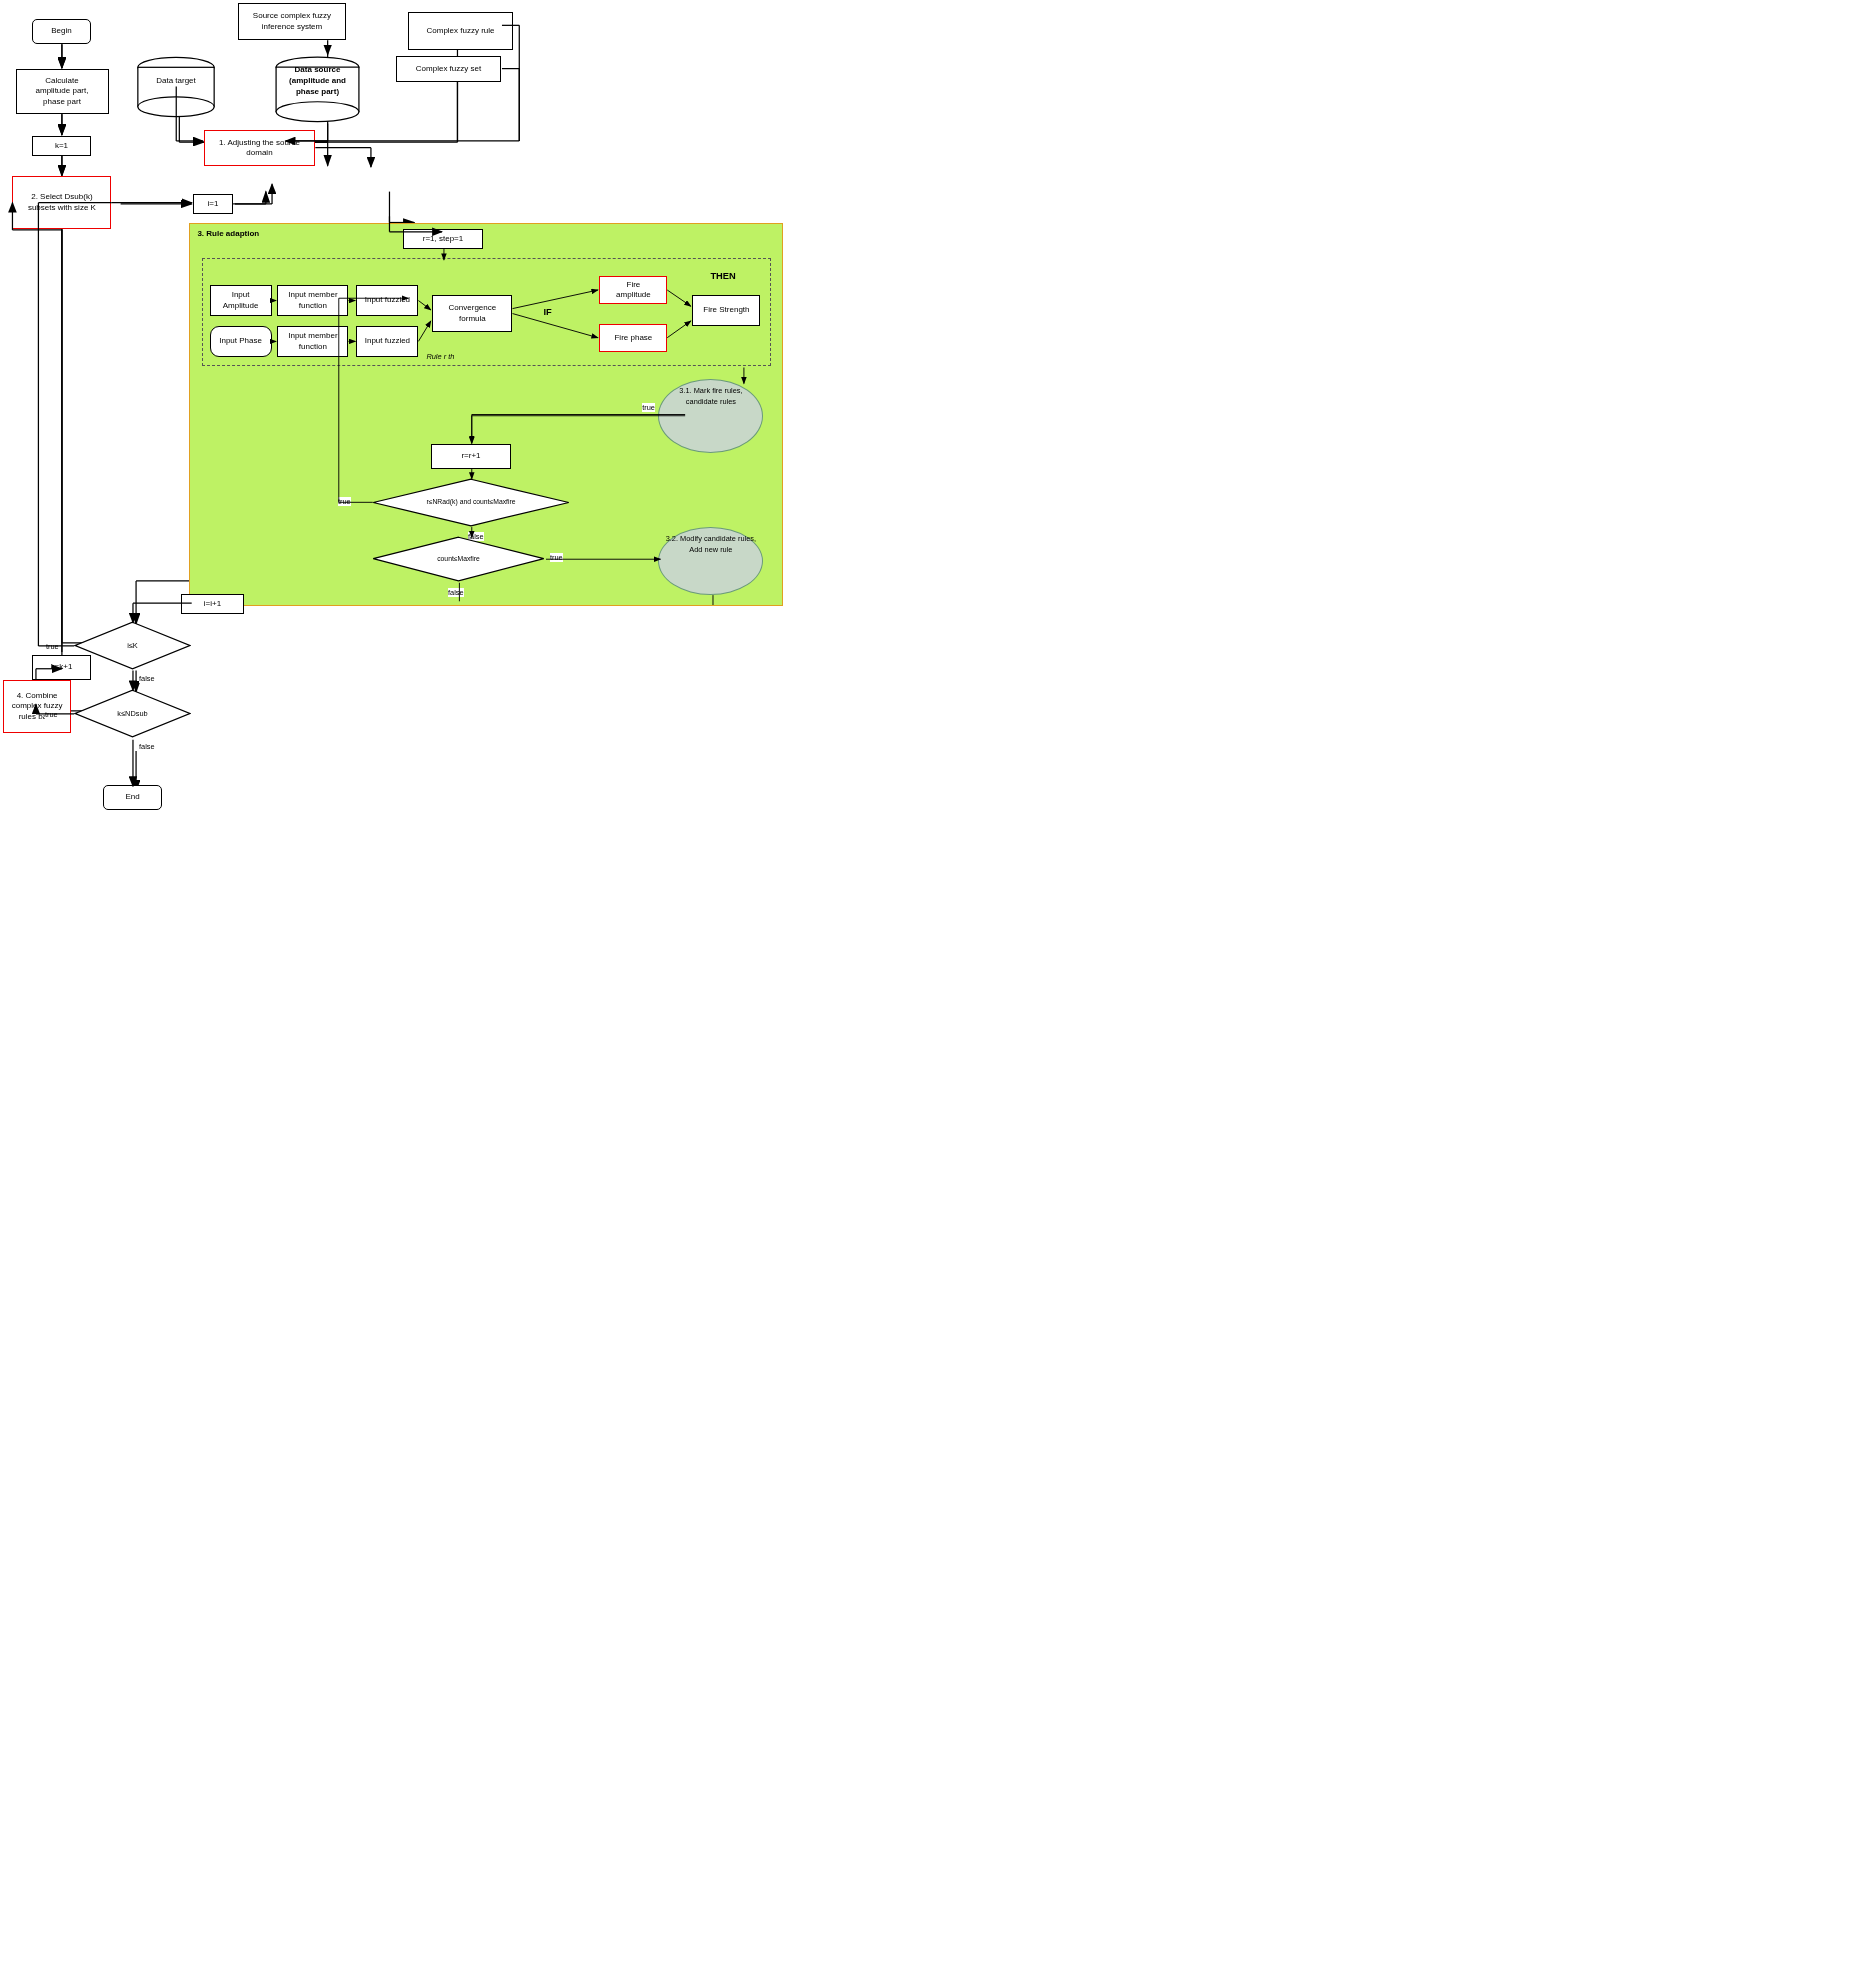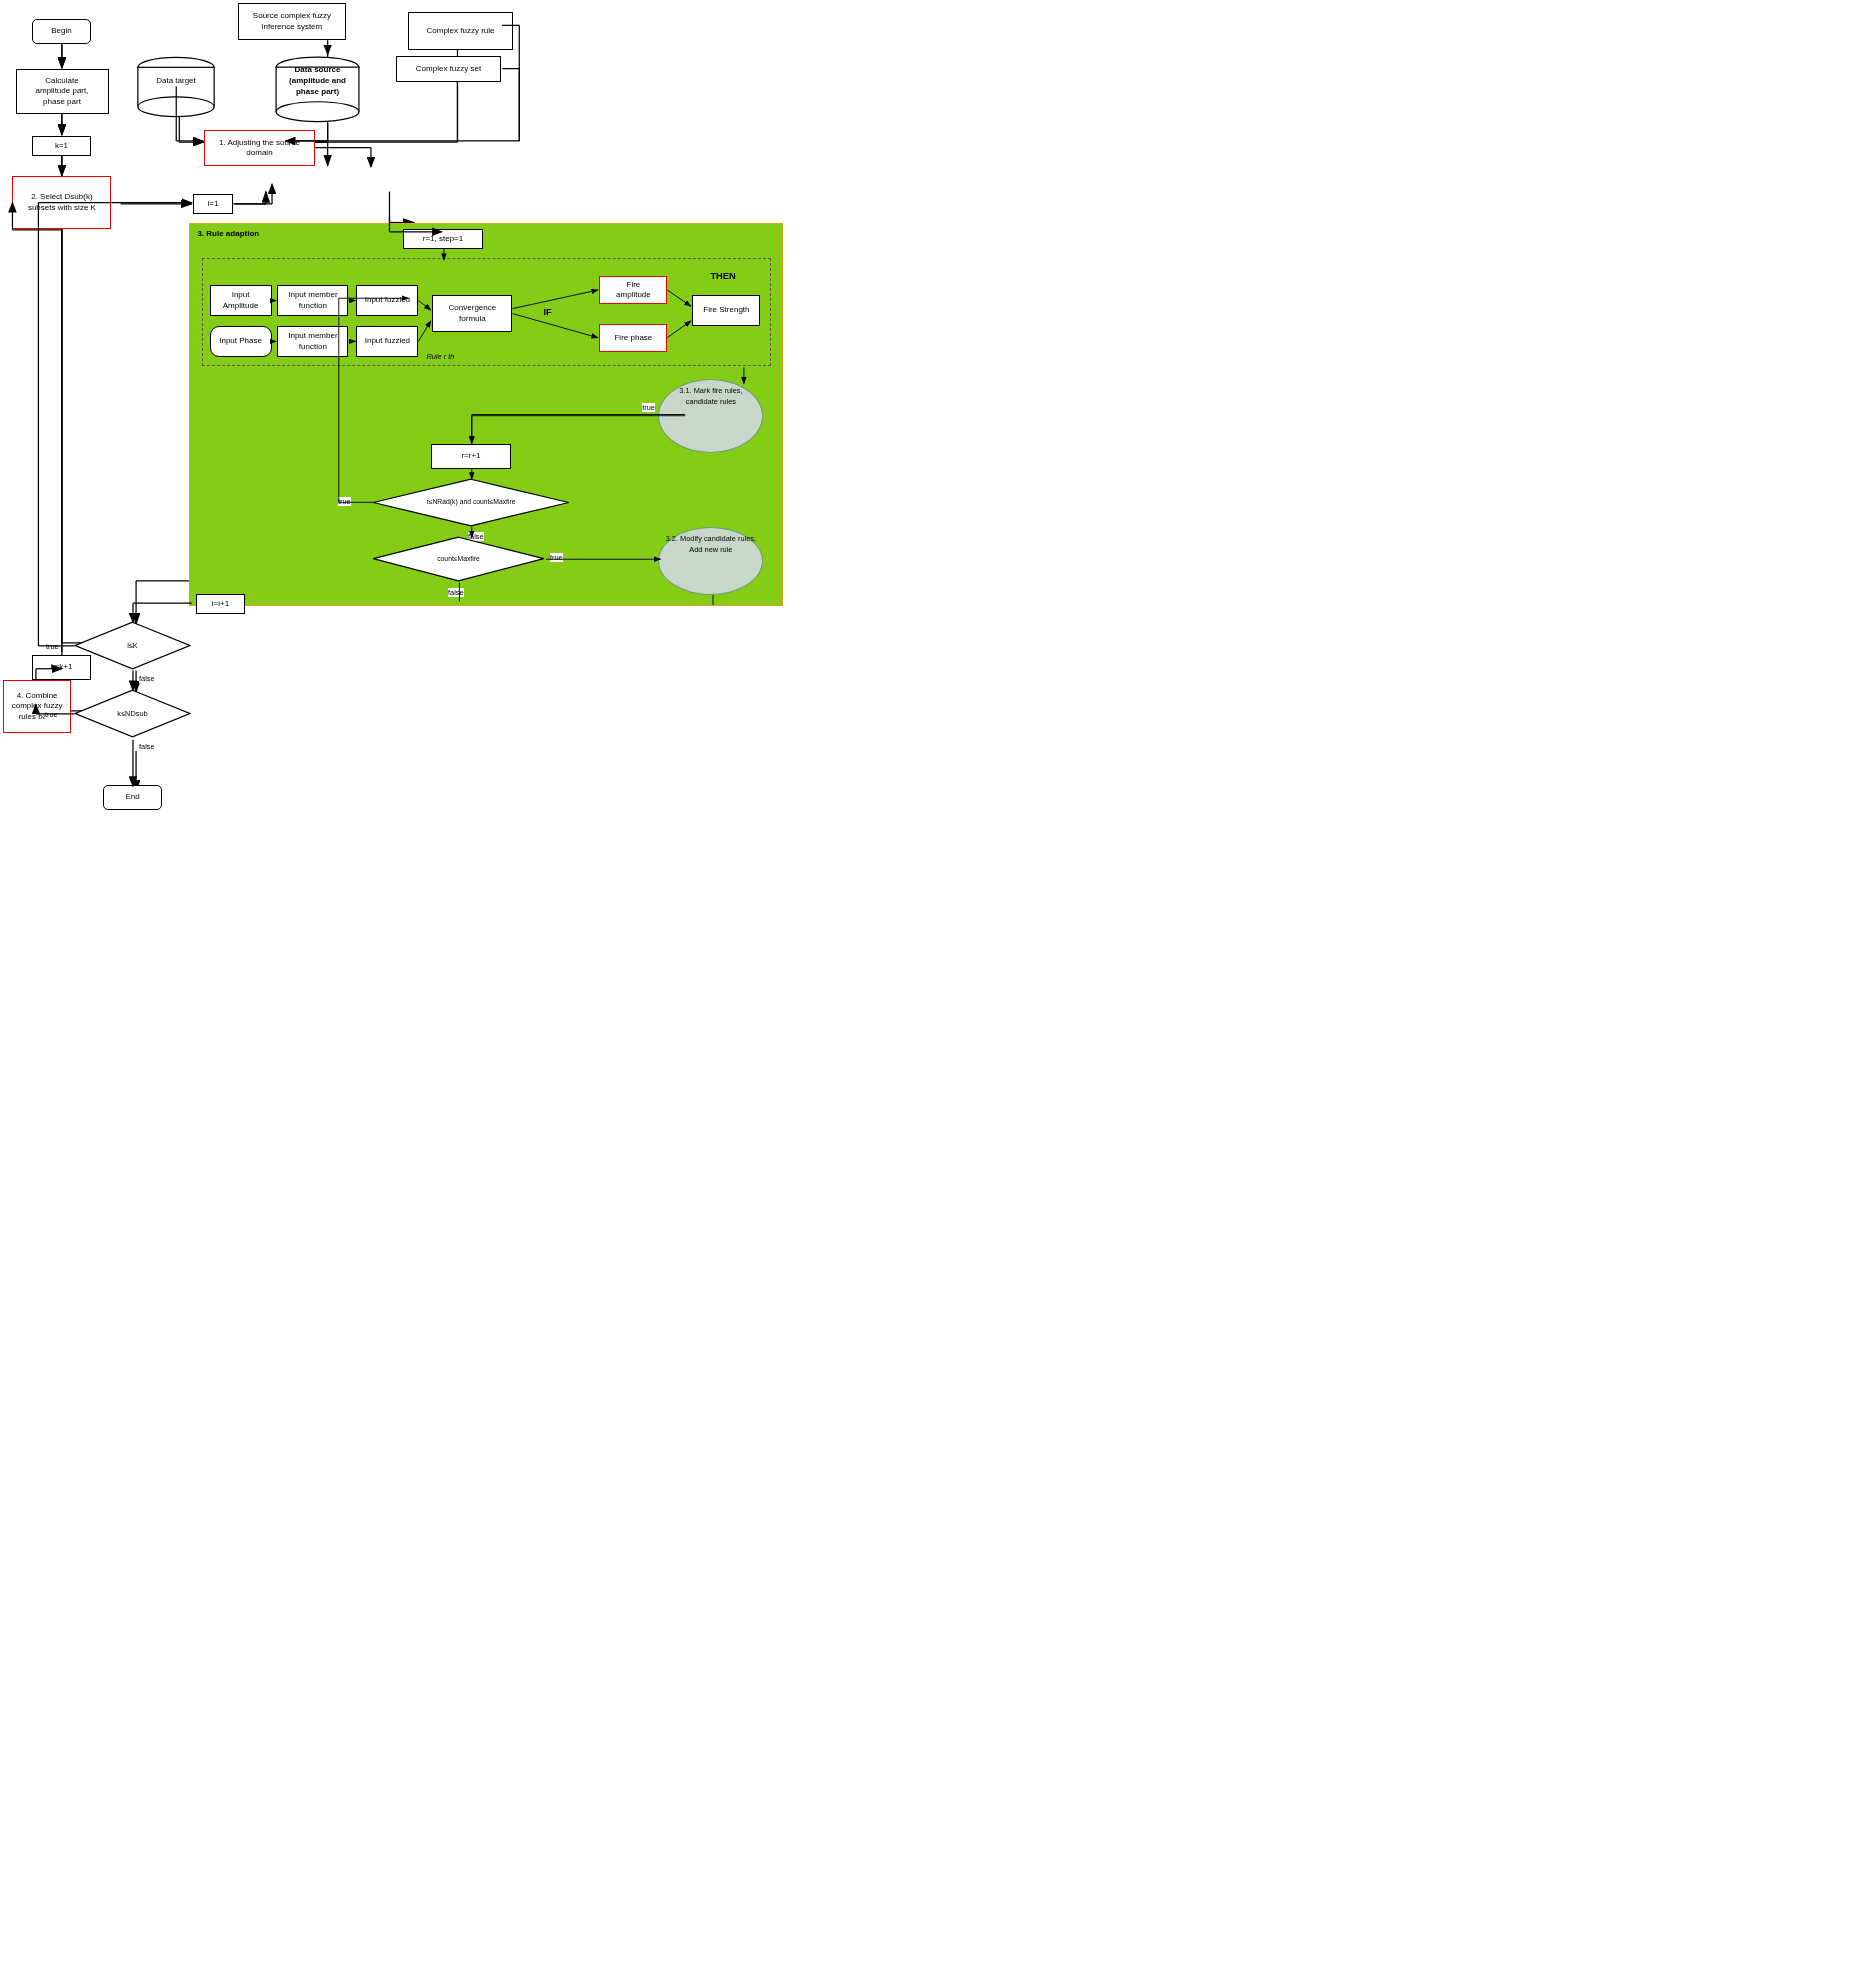--- a/index.html
+++ b/index.html
@@ -108,21 +108,21 @@
     
     .arrow-label {
       position: absolute;
       font-size: 7.4px;
       background: #fff;
     }
 
     
     .rule-area {
       position: absolute;
-      background: #84cc16;
+      background: #bef264;
       border: 1.2px solid #e0a020;
     }
 
     
     .rule-inner-dashed {
       position: absolute;
       border: 1.2px dashed #555;
       background: transparent;
     }
 
@@ -486,21 +486,21 @@
       <line x1="845" y1="600" x2="845" y2="620" stroke="#000" stroke-width="1.5"></line>
       <line x1="845" y1="620" x2="435" y2="620" stroke="#000" stroke-width="1.5" marker-end="url(#arr4)"></line>
     </svg>
 
     <div class="arrow-label" style="position:absolute; right:127px; top:179px; font-size:7.4px;">
       <span>true</span>
     </div>
 
   </div>
 
-  <div class="box" style="left:196px; top:594px; width:49px; height:20px;justify-content:center;">
+  <div class="box" style="left:181px; top:594px; width:63px; height:20px;justify-content:center;">
     <span>i=i+1</span>
   </div>
 
   <div class="diamond-wrap" style="left:74px; top:621px; width:117px; height:49px;">
     <div class="diamond">
       <svg viewBox="0 0 190 80" preserveAspectRatio="none">
         <polygon points="95,2 188,40 95,78 2,40" fill="#fff" stroke="#000" stroke-width="2"></polygon>
       </svg>
       <span class="diamond-text">i≤K</span>
     </div>

